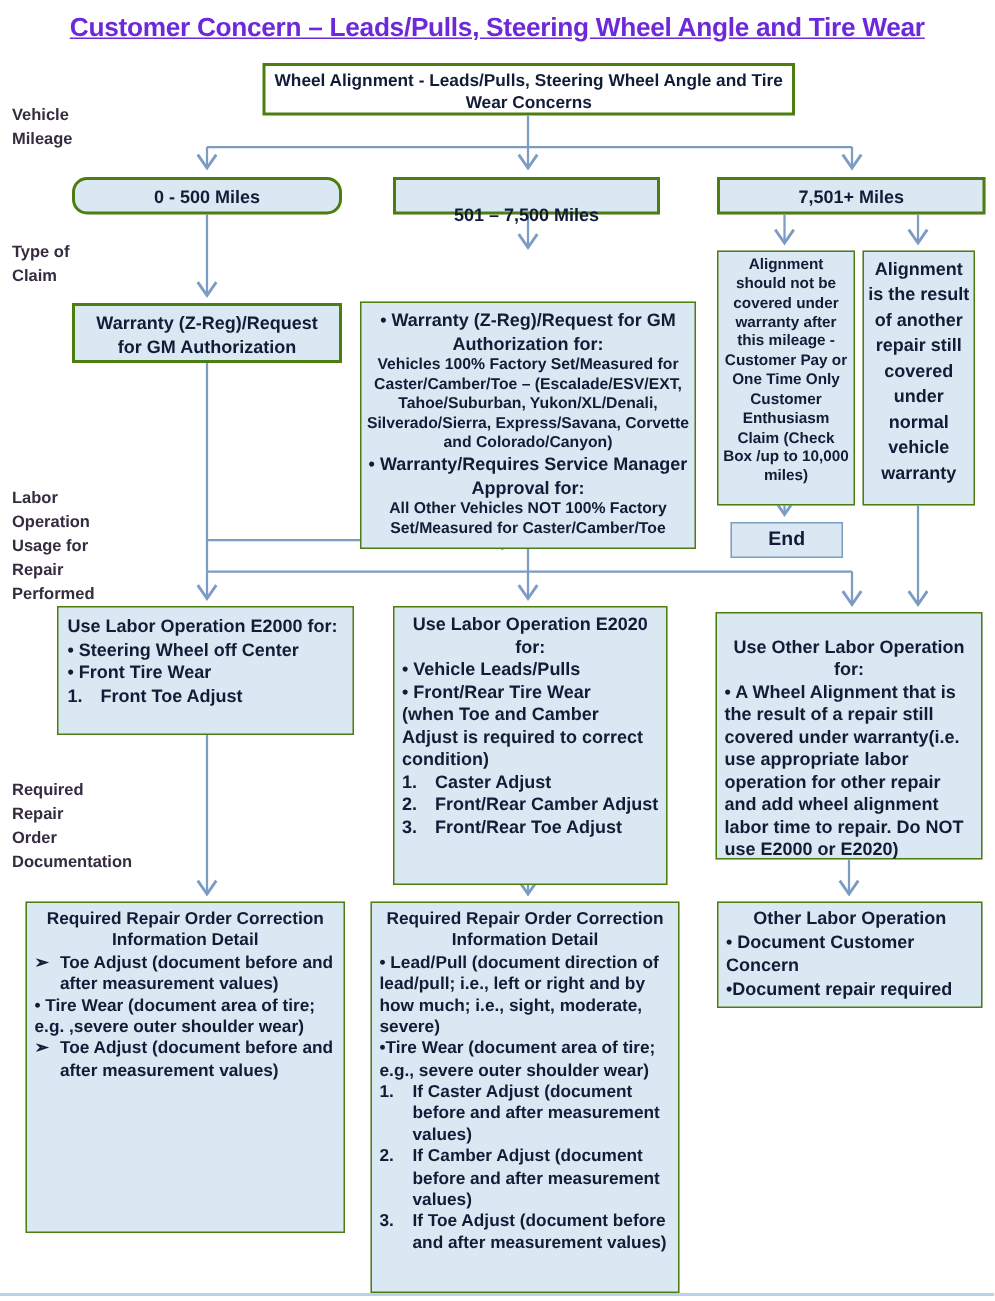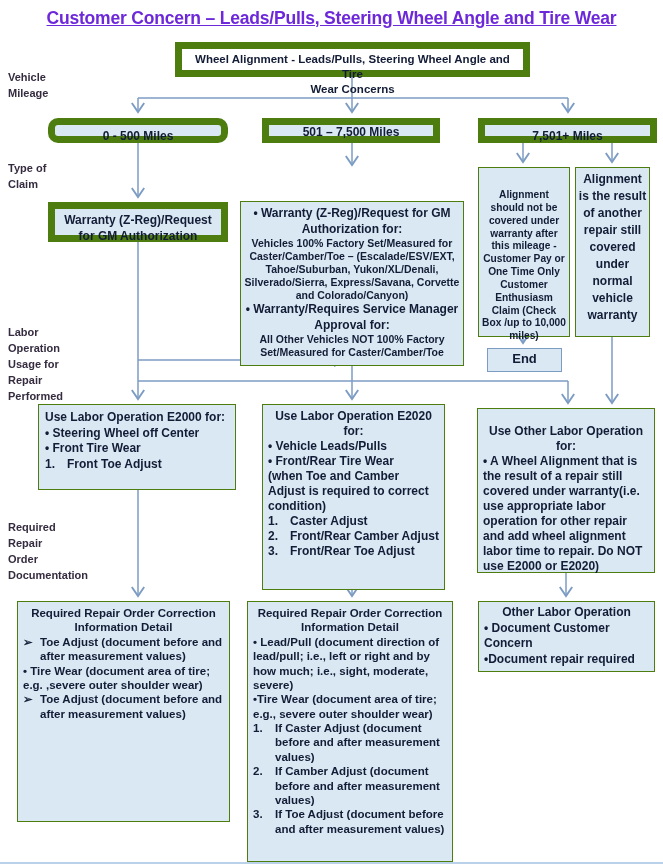--- a/index.html
+++ b/index.html
@@ -2,21 +2,21 @@
 <html><head>
 <meta charset="utf-8">
 <style>
   html,body{margin:0;padding:0;background:#fff;}
   #page{position:relative;width:663px;height:867px;background:#ffffff;overflow:hidden;
         font-family:"Liberation Sans",sans-serif;font-weight:700;color:#131c36;}
   #connectors{position:absolute;left:0;top:0;width:663px;height:867px;pointer-events:none;}
   .title{position:absolute;left:0;top:8px;width:663px;text-align:center;font-size:17.5px;
          color:#6d28d9;text-decoration:underline;letter-spacing:-0.2px;}
   .side-label{position:absolute;font-size:11px;color:#352c40;white-space:pre-line;line-height:1.45;}
-  .box{position:absolute;background:#d9e8f3;border:7px solid #4d7c0f;box-sizing:border-box;
+  .box{position:absolute;background:#d9e8f3;border:2px solid #4d7c0f;box-sizing:border-box;
        font-size:12px;line-height:1.3;padding:3px 4px;}
   .box.white{background:#ffffff;}
   .box.c{text-align:center;}
   .box.thin{border-width:1.5px;}
   .box.endbox{border:1.6px solid #7d9cc4;text-align:center;font-size:13px;padding-top:2px;}
   .pre{white-space:pre-line;}
   .hdr-c{text-align:center;}
   .sub{font-size:10.5px;line-height:1.24;}
   .tight{line-height:1.25;}
   .row{display:flex;align-items:flex-start;}
@@ -76,34 +76,34 @@
 Performed</div>
   <div class="side-label" style="left:8px;top:520px;">Required
 Repair
 Order
 Documentation</div>
 
   <div class="box white c pre" style="left:175px;top:42px;width:355px;height:35px;font-size:11.5px;">Wheel Alignment - Leads/Pulls, Steering Wheel Angle and Tire
 Wear Concerns</div>
 
   <div class="box c" style="left:48px;top:118px;width:180px;height:25px;padding-top:4px;border-radius:10px;">0 - 500 Miles</div>
-  <div class="box c" style="left:262px;top:118px;width:178px;height:25px;padding-top:0;">501 – 7,500 Miles</div>
+  <div class="box c" style="left:262px;top:118px;width:178px;height:25px;padding-top:16px;">501 – 7,500 Miles</div>
   <div class="box c" style="left:478px;top:118px;width:179px;height:25px;padding-top:4px;">7,501+ Miles</div>
 
   <div class="box c pre" style="left:48px;top:202px;width:180px;height:40px;padding-top:4px;">Warranty (Z-Reg)/Request
 for GM  Authorization</div>
 
   <div class="box c thin" style="left:240px;top:170px;width:224px;height:165px;padding:4px 3px;margin-top:31px;">
     <div>• Warranty (Z-Reg)/Request for GM Authorization for:</div>
     <div class="sub">Vehicles 100% Factory Set/Measured for Caster/Camber/Toe – (Escalade/ESV/EXT, Tahoe/Suburban, Yukon/XL/Denali, Silverado/Sierra, Express/Savana,  Corvette and Colorado/Canyon)</div>
     <div>• Warranty/Requires Service Manager Approval for:</div>
     <div class="sub">All Other Vehicles NOT 100% Factory Set/Measured for Caster/Camber/Toe</div>
   </div>
 
-  <div class="box c thin fs10" style="left:478px;top:167px;width:92px;height:170px;padding:21px 2px;">Alignment should not be covered under warranty after this mileage - Customer Pay or  One Time Only Customer Enthusiasm Claim (Check Box /up to 10,000 miles)</div>
+  <div class="box c thin fs10" style="left:478px;top:167px;width:92px;height:170px;padding:3px 2px;">Alignment should not be covered under warranty after this mileage - Customer Pay or  One Time Only Customer Enthusiasm Claim (Check Box /up to 10,000 miles)</div>
   <div class="box c thin lh14" style="left:575px;top:167px;width:75px;height:170px;padding:3px 2px;">Alignment is the result of another repair still covered under normal vehicle warranty</div>
 
   <div class="box endbox" style="left:487px;top:348px;width:75px;height:24px;">End</div>
 
   <div class="box thin" style="left:38px;top:404px;width:198px;height:86px;padding:5px 6px;">
     <div>Use Labor Operation E2000 for:</div>
     <div>• Steering Wheel off Center</div>
     <div>• Front Tire Wear</div>
     <div class="row">
       <span class="mk">1.</span>

